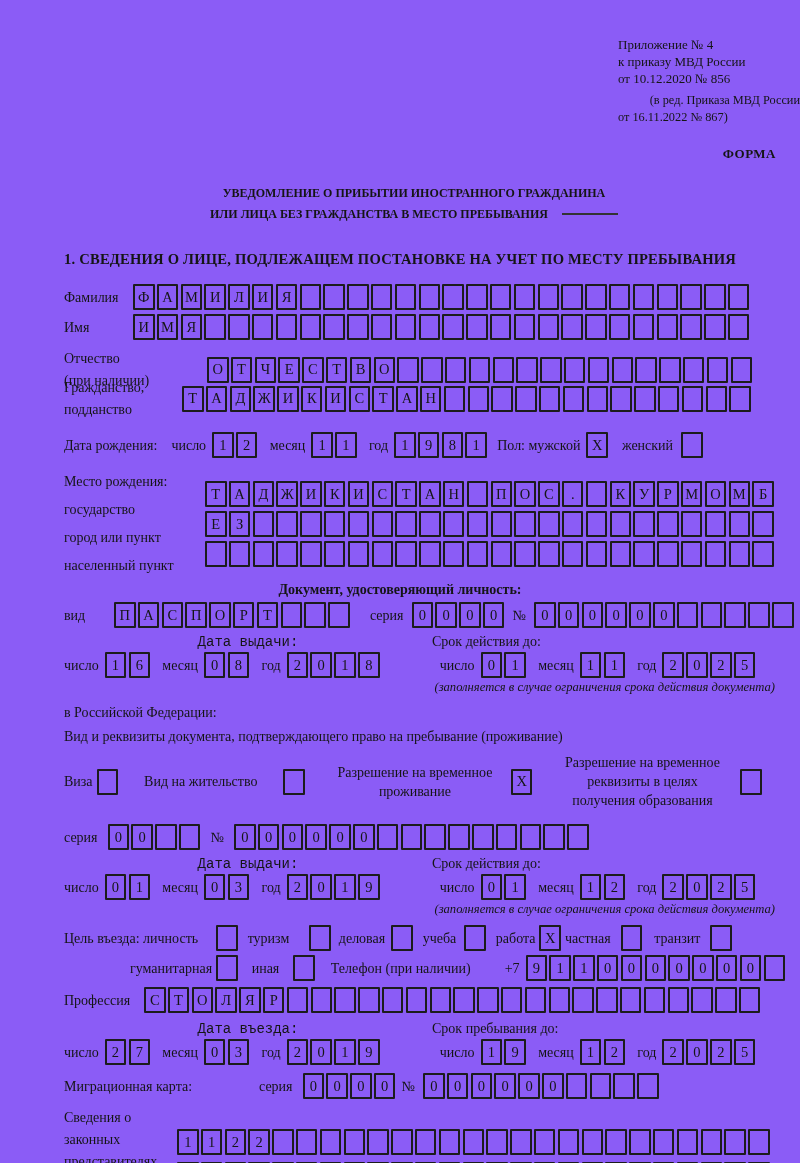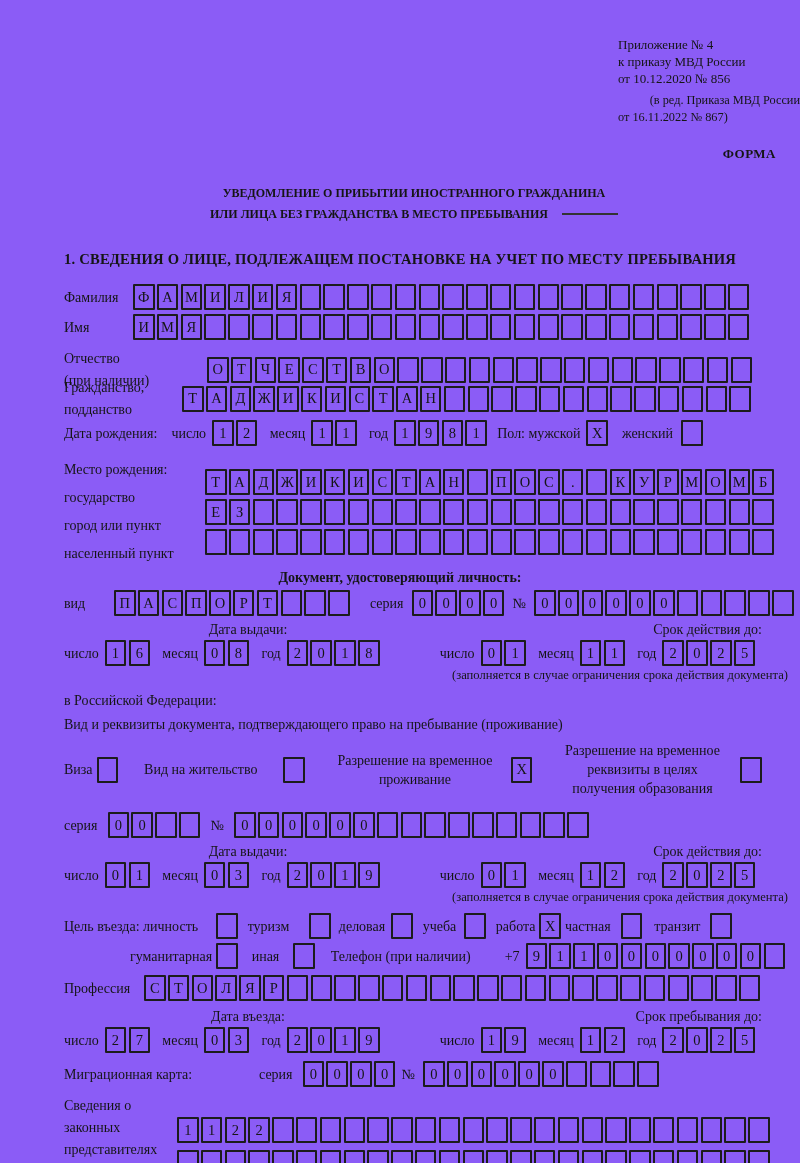--- a/index.html
+++ b/index.html
@@ -24,33 +24,33 @@
   .cells { display:flex; flex:none; }
   .cell {
     flex:none; width:21.5px; height:26px; border:2px solid #1c1c1c; margin-right:2.3px;
     display:inline-flex; align-items:center; justify-content:center;
     font-size:14.5px; line-height:1; border-radius:1px;
   }
   .cbox .cell { margin-right:0; }
   .cbox { flex:none; display:inline-flex; }
 
   .dhead { display:flex; margin-left:64px; font-size:14px; }
-  .dhead .h1 { width:368px; text-align:center; }
-  .dhead .h2 { width:330px; text-align:right;font-family:Liberation Serif, serif; }
+  .dhead .h1 { width:368px; text-align:center;font-family:Liberation Mono, monospace; }
+  .dhead .h2 { width:330px; text-align:left;font-family:Liberation Serif, serif; }
   .dgroup { display:flex; align-items:center; }
   .dgroup .label { margin-right:6px; }
   .dgroup .mlab { margin-left:10px; }
-  .note { text-align:right; padding-right:12px; font-size:12.6px; margin-top:2px; }
+  .note { text-align:right; padding-right:25px; font-size:12.6px; margin-top:2px;font-style:italic; }
   .para { margin-left:64px; font-size:14px; line-height:24px; }
   .ctext { text-align:center; font-size:14px; line-height:19px; flex:none; }
   .stack3 { margin-bottom:4px; }
   .bold-center { text-align:center; font-weight:bold; font-size:14px; }
 
   .mt4{margin-top:4px;} .mt6{margin-top:6px;} .mt8{margin-top:8px;} .mt10{margin-top:10px;}
-  .mt12{text-align:center;} .mt14{margin-top:14px;} .mt16{margin-top:16px;}
+  .mt12{margin-top:12px;text-align:center;} .mt14{margin-top:14px;} .mt16{margin-top:16px;}
 </style>
 </head>
 <body>
 
 <div class="page">
 
   <div class="annex">
     <div>Приложение № 4</div>
     <div>к приказу МВД России</div>
     <div>от 10.12.2020 № 856</div>

